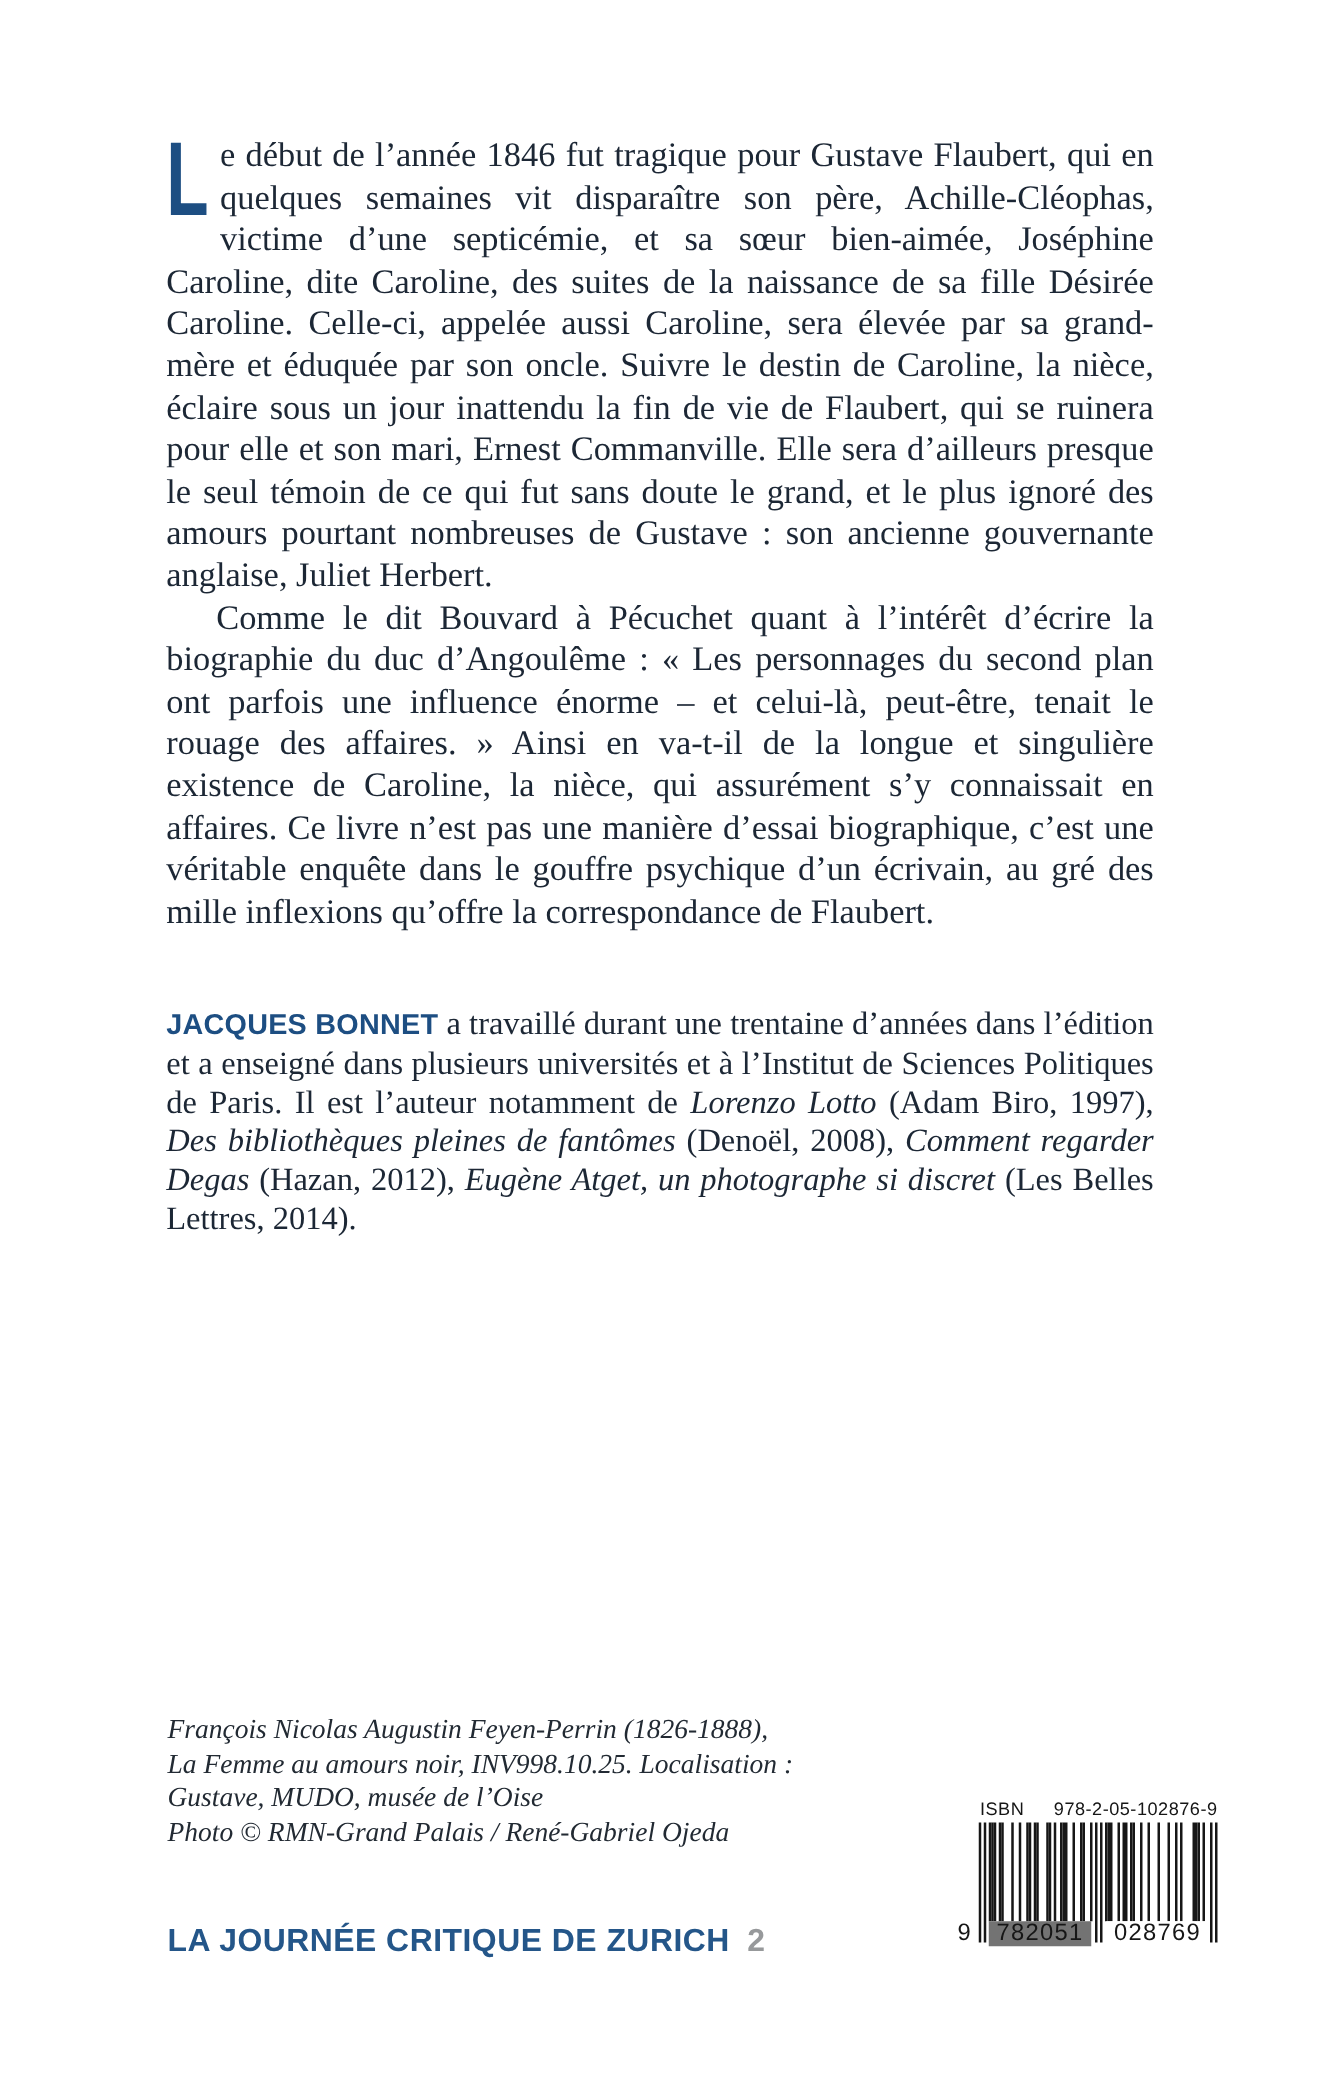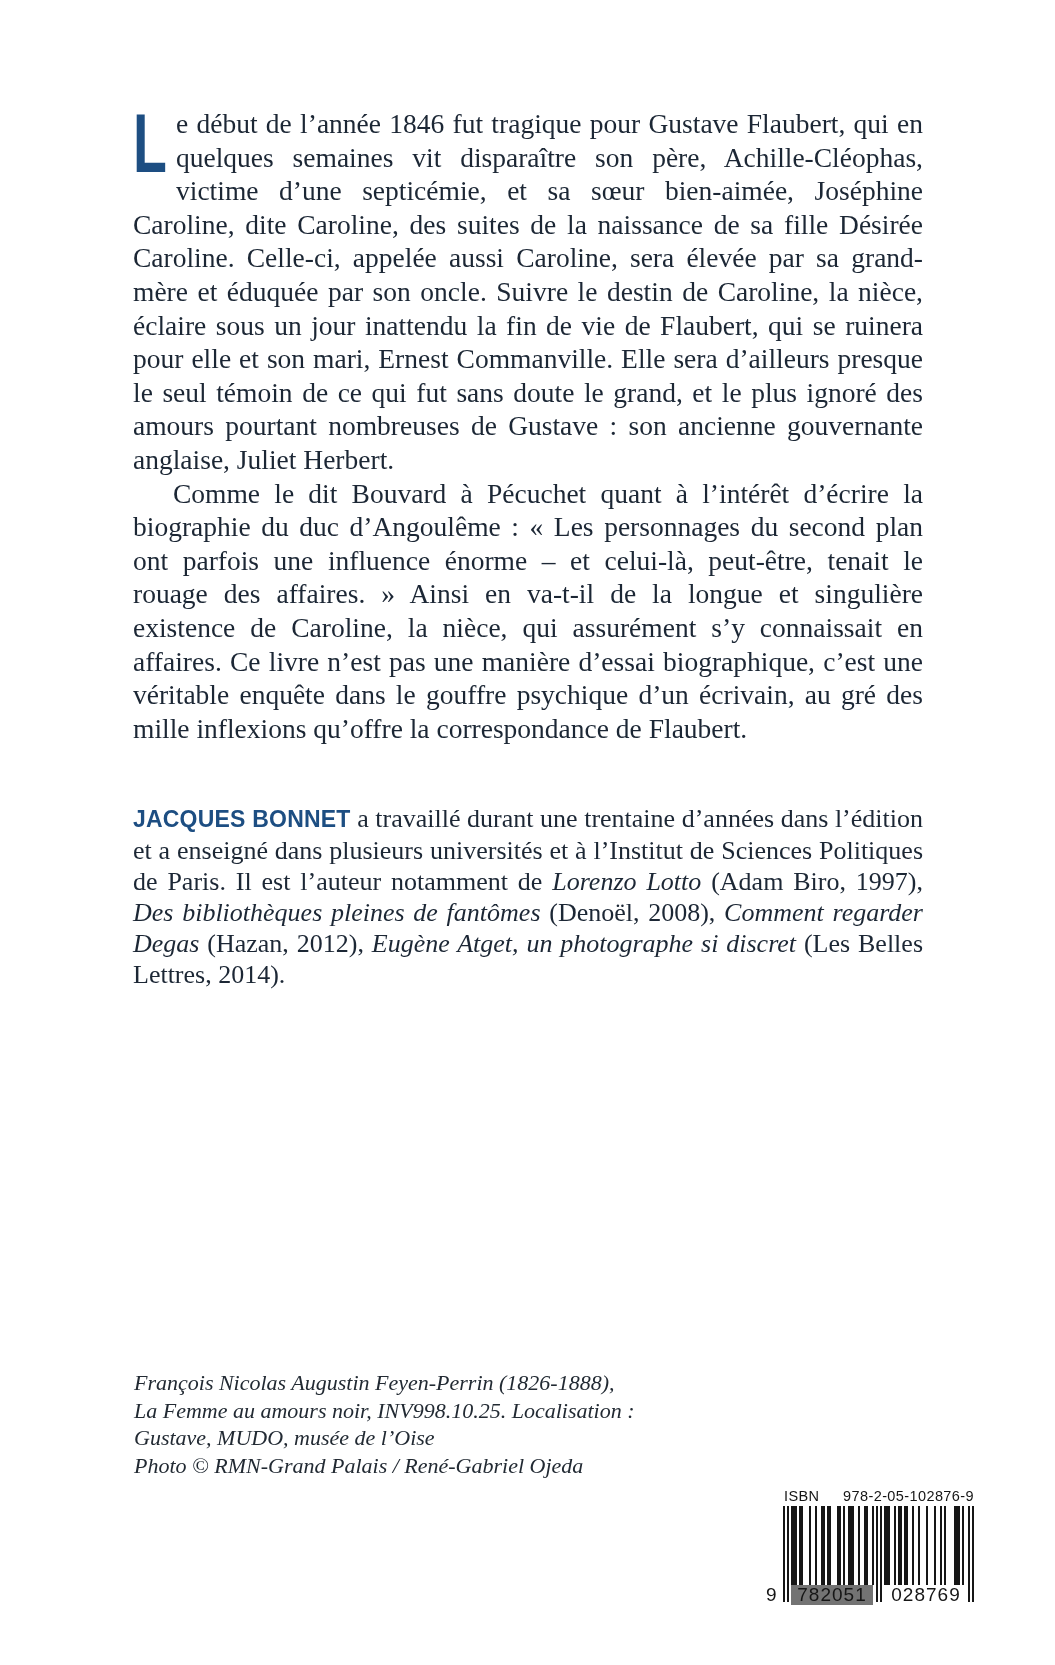--- a/index.html
+++ b/index.html
@@ -40,21 +40,20 @@
     position:absolute;left:134px;top:1369px;width:600px;
     font-size:22px;line-height:27.5px;font-style:italic;color:#222a33;
   }
 
   
   .barcode-block{position:absolute;left:783px;top:1440px;width:192px;background:#fff;}
   .isbn-line{
     font-family:"Liberation Sans", sans-serif;font-size:14.5px;color:#151515;
     letter-spacing:0.4px;white-space:nowrap;display:flex;justify-content:space-between;
     padding:0 1px;
-    margin-top:48px;
   }
   .bars{position:relative;height:96px;margin-top:2px;display:flex;align-items:flex-start;}
   .bars .m{height:79px;}
   .bars .m.bar{background:#161616;}
   .bars .m.guard{height:96px;}
   .ean-digits{position:absolute;left:0;right:0;bottom:-3px;height:21px;
     font-family:"Liberation Sans", sans-serif;font-size:19px;color:#161616;}
   .ean-digits span{position:absolute;bottom:0;line-height:20px;}
   .d-first{left:-17px;}
   .d-left{left:8px;width:82px;text-align:center;background:#737373;letter-spacing:1px;}
@@ -193,14 +192,17 @@
         <div class="m guard" style="width: 2.02105px;"></div>
         <div class="m bar guard" style="width: 2.02105px;"></div>
         <div class="ean-digits">
         <span class="d-first">9</span>
         <span class="d-left">782051</span>
         <span class="d-right">028769</span>
       </div>
     </div>
   </div>
 
+  <footer class="footer">
+    <span>LA JOURNÉE CRITIQUE DE ZURICH</span><span class="vol">2</span>
+  </footer>
 
 </div>
 
 </body></html>

